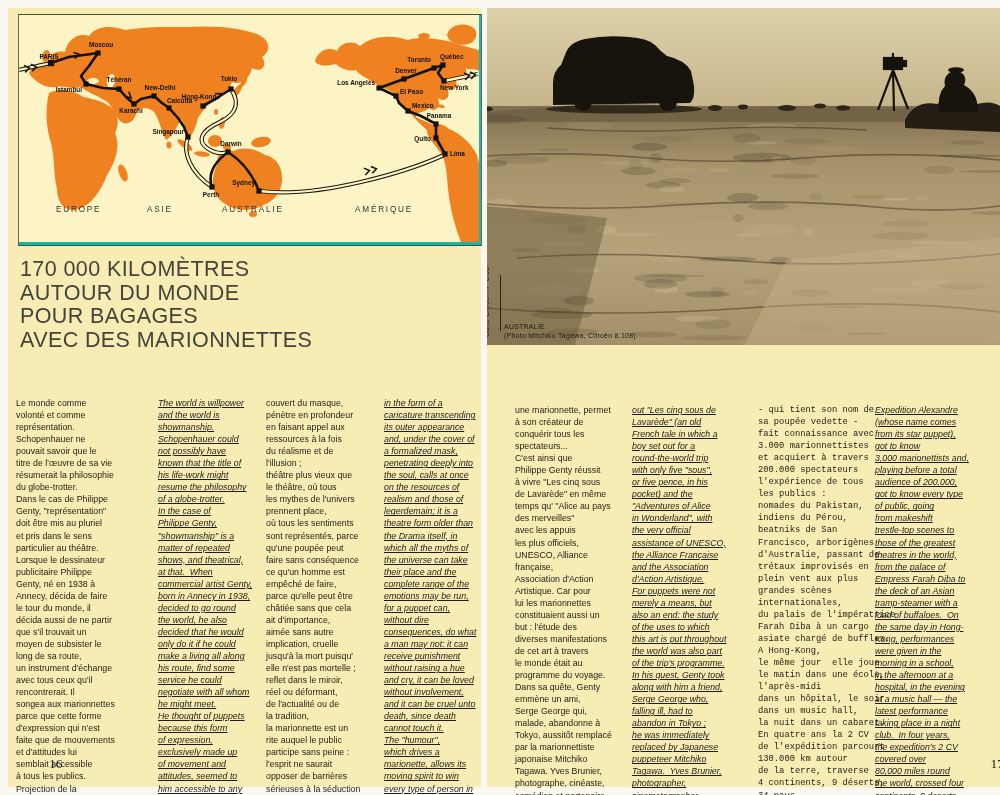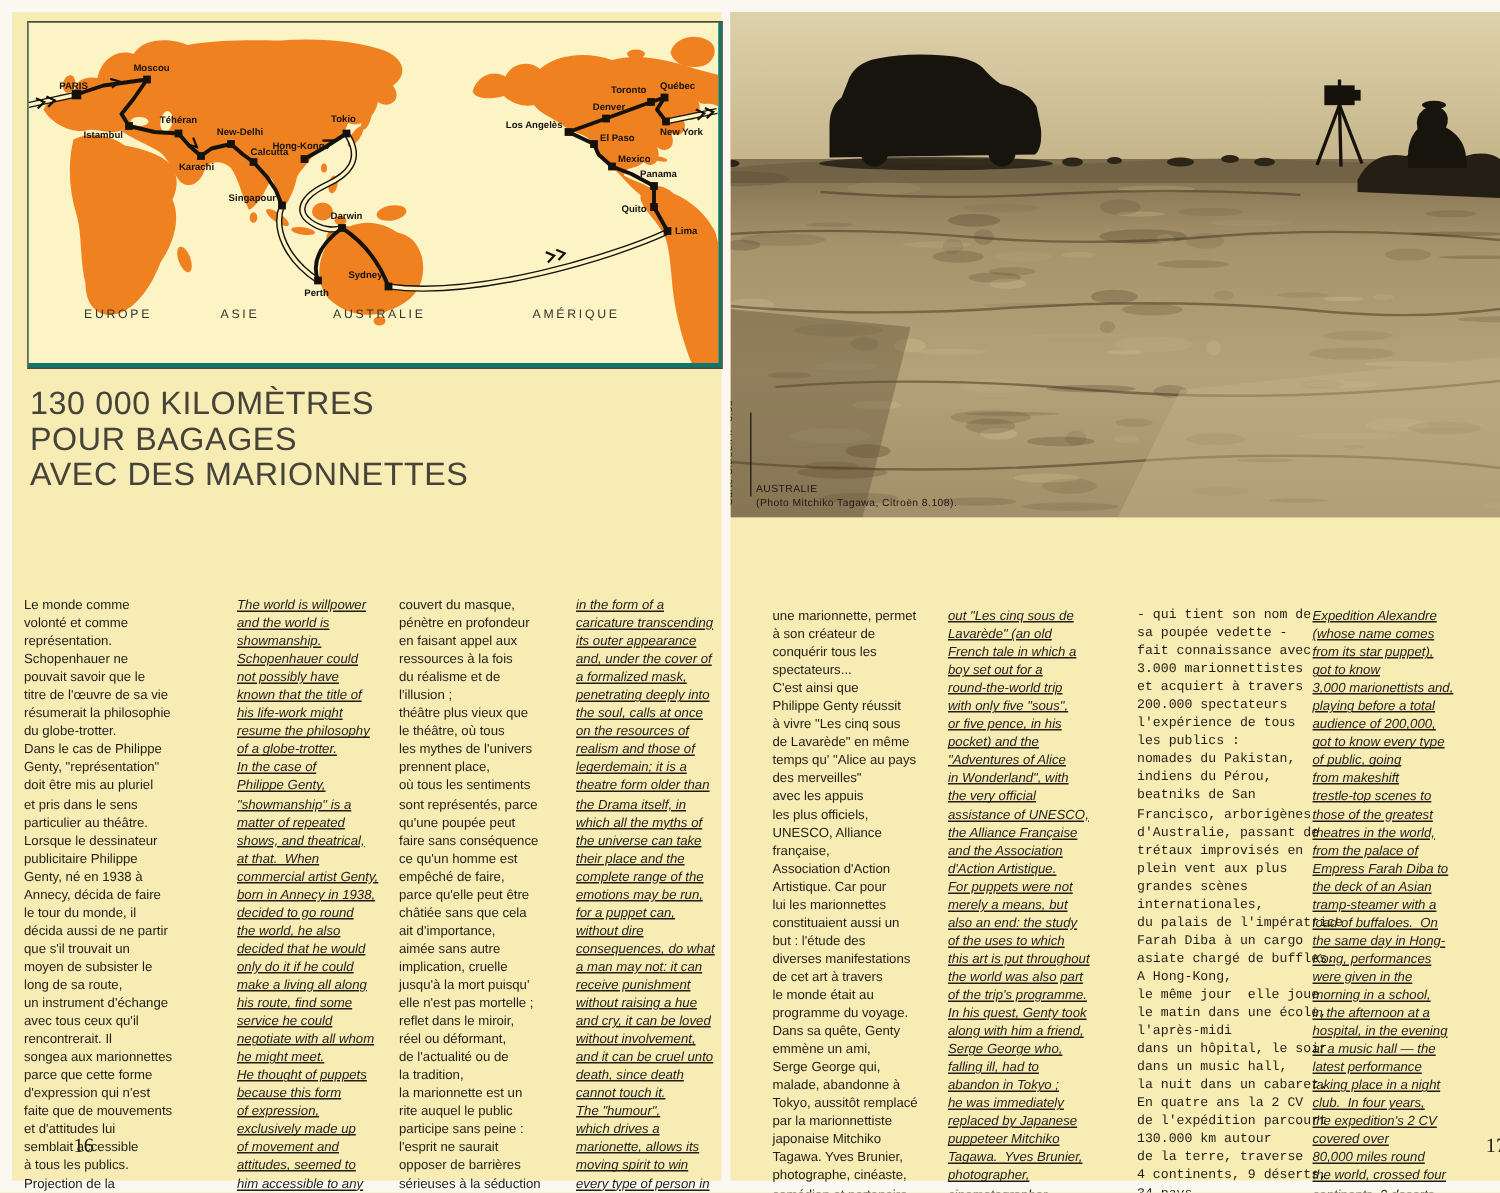--- a/index.html
+++ b/index.html
@@ -6,21 +6,21 @@
   body{width:1000px;height:795px;position:relative;background:#faf8f0;
        font-family:"Liberation Sans",sans-serif;overflow:hidden;}
   .page{position:absolute;top:8px;height:779px;background:#f6ecb4;}
   .page-left{left:8px;width:473px;}
   .page-right{left:487px;width:513px;}
 
   
   .map-wrap{position:absolute;left:10px;top:6px;width:462px;height:230px;
             border-top:1.5px solid #4e4a3a;border-bottom:1.5px solid #4e4a3a;
             border-left:1px solid #6e684f;border-right:1px solid #6e684f;
-            background:#0f766e;}
+            background:#14b8a6;}
   .map-wrap svg{display:block;}
   .city-label{font-size:6.4px;font-weight:bold;fill:#15120c;font-family:"Liberation Sans",sans-serif;}
   .continent-label{font-size:8.2px;letter-spacing:1.8px;fill:#35322a;font-family:"Liberation Sans",sans-serif;}
 
   
   .headline{position:absolute;left:12px;top:250px;color:#45433a;
             font-size:21.5px;line-height:23.6px;letter-spacing:.4px;font-weight:400;}
 
   
   .cols{position:absolute;top:348px;height:436px;}
@@ -173,21 +173,22 @@
         <g id="continent-layer">
             <text x="37" y="197" class="continent-label">EUROPE</text>
             <text x="128" y="197" class="continent-label">ASIE</text>
             <text x="203" y="197" class="continent-label">AUSTRALIE</text>
             <text x="336" y="197" class="continent-label">AMÉRIQUE</text>
           </g>
       </svg>
     </div>
 
     <div class="headline">
-      <div>130 000 KILOMÈTRES</div>
+      <div>170 000 KILOMÈTRES</div>
+      <div>AUTOUR DU MONDE</div>
       <div>POUR BAGAGES</div>
       <div>AVEC DES MARIONNETTES</div>
     </div>
 
     <div class="cols cols-left">
       <div class="col cl1">Le monde comme
 volonté et comme
 représentation.
 Schopenhauer ne
 pouvait savoir que le

